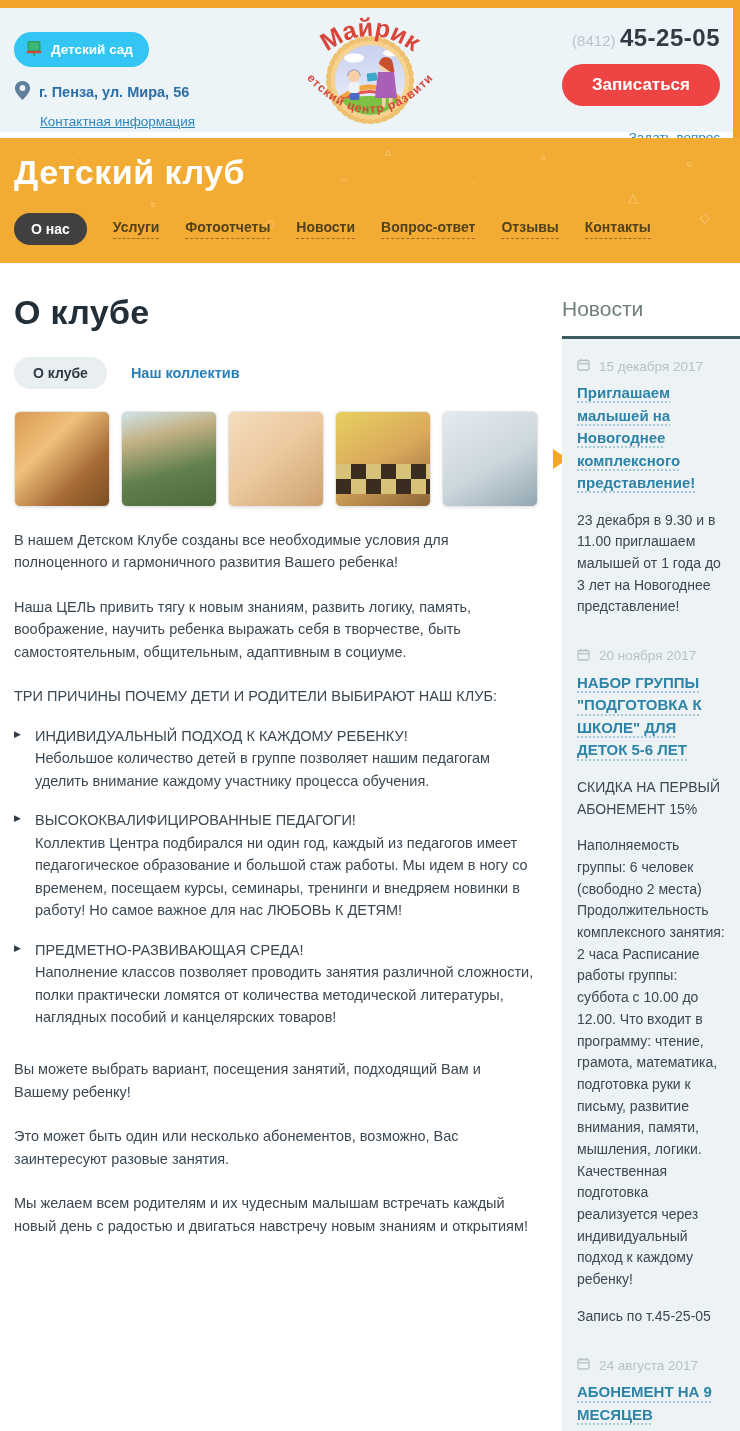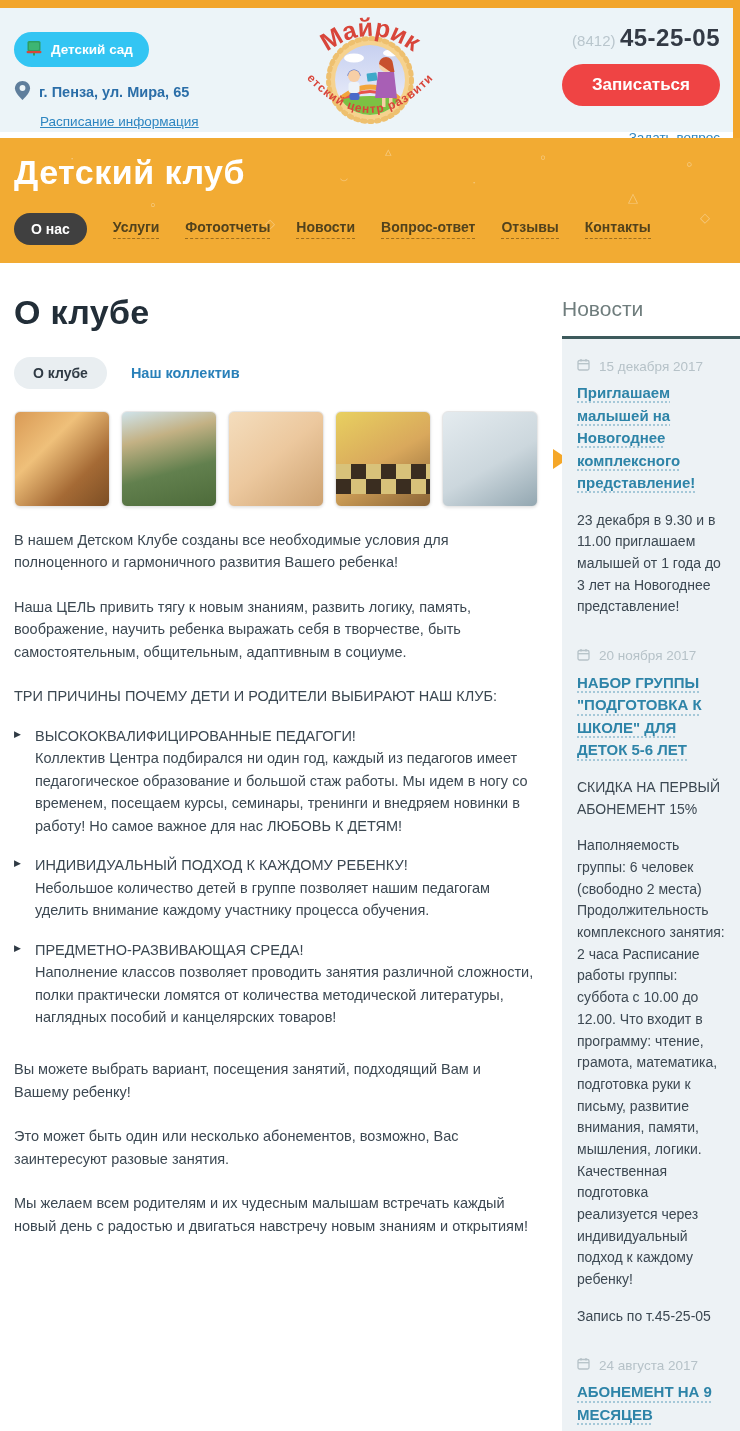--- a/index.html
+++ b/index.html
@@ -89,23 +89,23 @@
         </span>
         <span>Детский сад</span>
       </a>
       <div class="loc-row">
         <span>
           <svg width="17" height="21" viewBox="0 0 18 22">
               <path d="M9 1 C4.6 1 1 4.4 1 8.6 C1 14 9 21 9 21 C9 21 17 14 17 8.6 C17 4.4 13.4 1 9 1 Z" fill="#5f7e9c"></path>
               <circle cx="9" cy="8.4" r="3.1" fill="#ecf4f8"></circle>
             </svg>
         </span>
-        <span>г. Пенза, ул. Мира, 65</span>
-      </div>
-      <a class="contact-link">Расписание информация</a>
+        <span>г. Пенза, ул. Мира, 56</span>
+      </div>
+      <a class="contact-link">Контактная информация</a>
     </div>
 
     <div class="logo">
       <svg width="150" height="122" viewBox="0 0 150 122">
         <defs>
           <linearGradient id="sky" x1="0" y1="0" x2="0" y2="1">
             <stop offset="0" stop-color="#c7d0f0"></stop>
               <stop offset="1" stop-color="#eef1fb"></stop>
           </linearGradient>
           <clipPath id="circ">
@@ -196,26 +196,26 @@
         <div class="thumb t5"></div>
         <div class="gallery-arrow"></div>
       </div>
 
       <p>В нашем Детском Клубе созданы все необходимые условия для полноценного и гармоничного развития Вашего ребенка!</p>
       <p>Наша ЦЕЛЬ привить тягу к новым знаниям, развить логику, память, воображение, научить ребенка выражать себя в творчестве, быть самостоятельным, общительным, адаптивным в социуме.</p>
       <p>ТРИ ПРИЧИНЫ ПОЧЕМУ ДЕТИ И РОДИТЕЛИ ВЫБИРАЮТ НАШ КЛУБ:</p>
 
       <ul class="reasons">
         <li>
+          <div class="r-title">ИНДИВИДУАЛЬНЫЙ ПОДХОД К КАЖДОМУ РЕБЕНКУ!</div>
+          <div class="r-text">Небольшое количество детей в группе позволяет нашим педагогам уделить внимание каждому участнику процесса обучения.</div>
+        </li>
+        <li>
           <div class="r-title">ВЫСОКОКВАЛИФИЦИРОВАННЫЕ ПЕДАГОГИ!</div>
           <div class="r-text">Коллектив Центра подбирался ни один год, каждый из педагогов имеет педагогическое образование и большой стаж работы. Мы идем в ногу со временем, посещаем курсы, семинары, тренинги и внедряем новинки в работу! Но самое важное для нас ЛЮБОВЬ К ДЕТЯМ!</div>
-        </li>
-        <li>
-          <div class="r-title">ИНДИВИДУАЛЬНЫЙ ПОДХОД К КАЖДОМУ РЕБЕНКУ!</div>
-          <div class="r-text">Небольшое количество детей в группе позволяет нашим педагогам уделить внимание каждому участнику процесса обучения.</div>
         </li>
         <li>
           <div class="r-title">ПРЕДМЕТНО-РАЗВИВАЮЩАЯ СРЕДА!</div>
           <div class="r-text">Наполнение классов позволяет проводить занятия различной сложности, полки практически ломятся от количества методической литературы, наглядных пособий и канцелярских товаров!</div>
         </li>
       </ul>
 
       <p class="spacer-p">Вы можете выбрать вариант, посещения занятий, подходящий Вам и Вашему ребенку!</p>
       <p>Это может быть один или несколько абонементов, возможно, Вас заинтересуют разовые занятия.</p>
       <p>Мы желаем всем родителям и их чудесным малышам встречать каждый новый день с радостью и двигаться навстречу новым знаниям и открытиям!</p>

